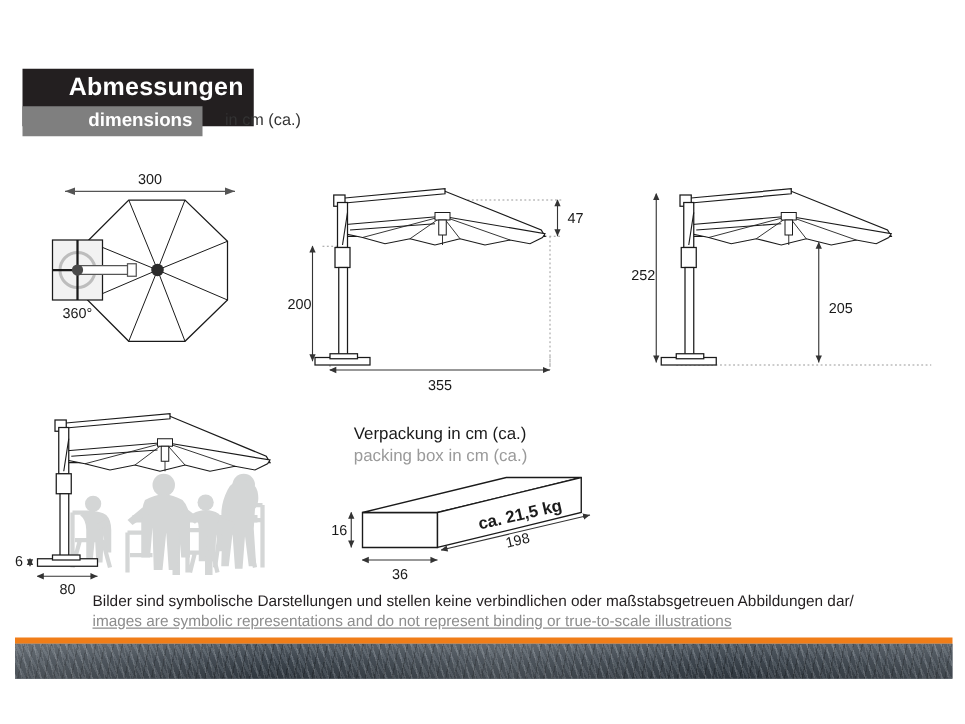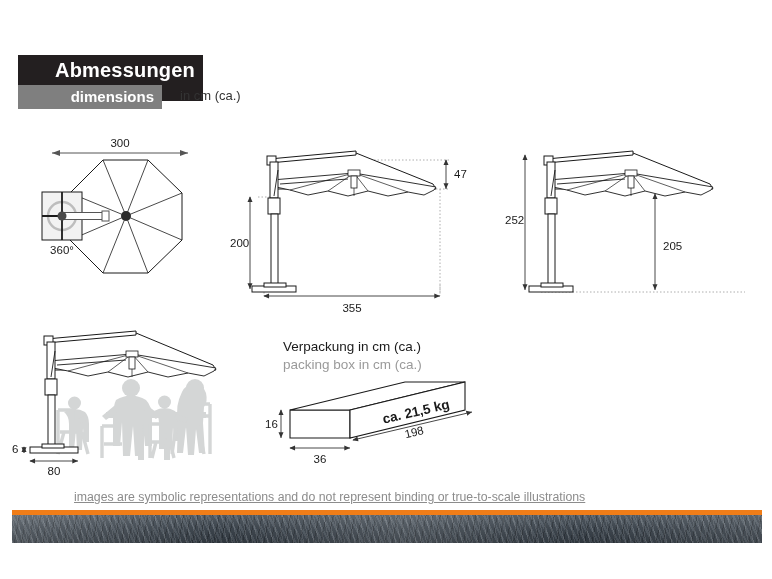--- a/index.html
+++ b/index.html
@@ -303,20 +303,21 @@
       <text x="150" y="66" font-size="11.5" fill="#1a1a1a" text-anchor="middle" transform="rotate(-13 150 66)">198</text>
 
       <line x1="16" y1="40" x2="16" y2="68" stroke="#333" stroke-width=".9" marker-start="url(#ahr)" marker-end="url(#ah)"></line>
       <text x="0" y="58" font-size="11.5" fill="#1a1a1a">16</text>
 
       <line x1="25" y1="78" x2="85" y2="78" stroke="#333" stroke-width=".9" marker-start="url(#ahr)" marker-end="url(#ah)"></line>
       <text x="55" y="93" font-size="11.5" fill="#1a1a1a" text-anchor="middle">36</text>
     </svg>
   </div>
 
+  <div class="foot-de">Bilder sind symbolische Darstellungen und stellen keine verbindlichen oder maßstabsgetreuen Abbildungen dar/</div>
   <div class="foot-en">images are symbolic representations and do not represent binding or true-to-scale illustrations</div>
 
   <div class="band-orange"></div>
   <div class="band-stone">
     <div class="tex"></div>
     <div class="sheen"></div>
   </div>
 
 </div>
 

